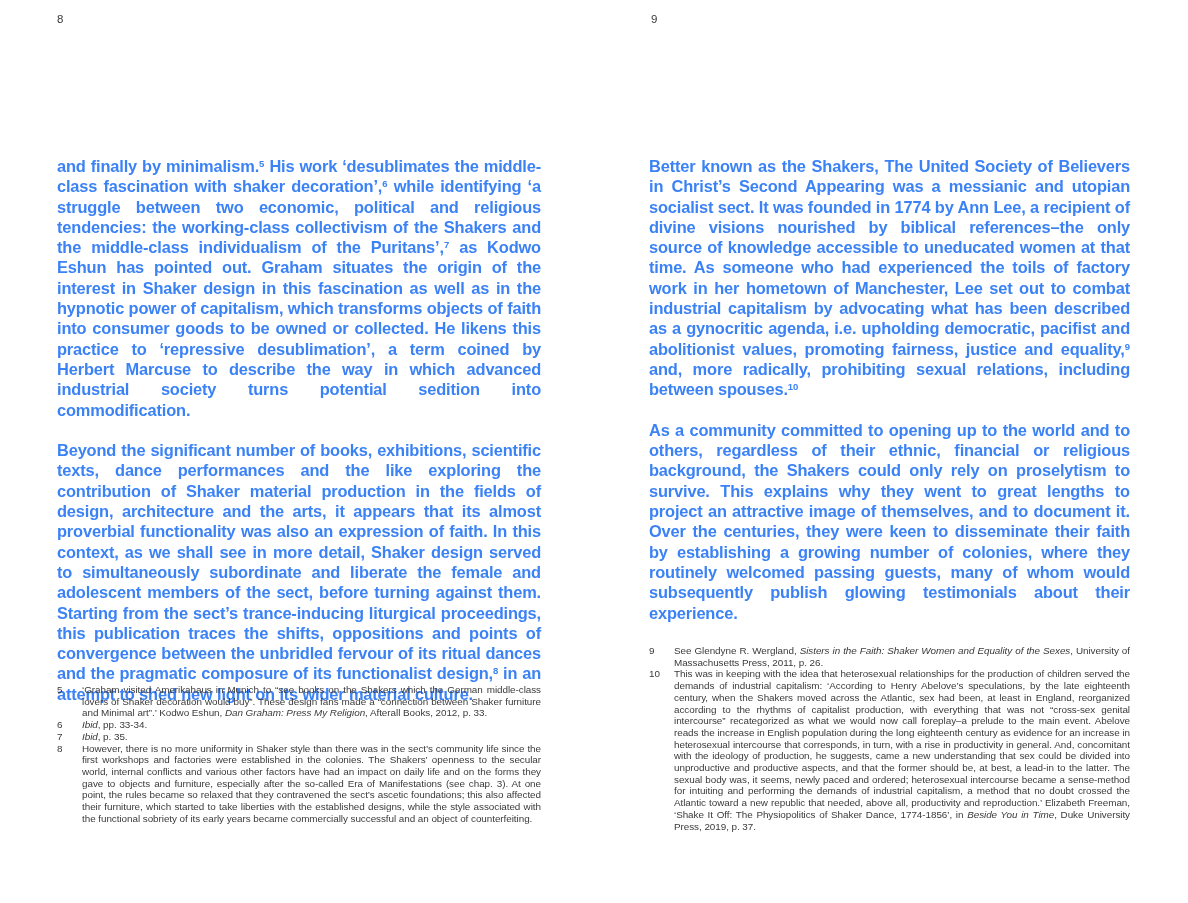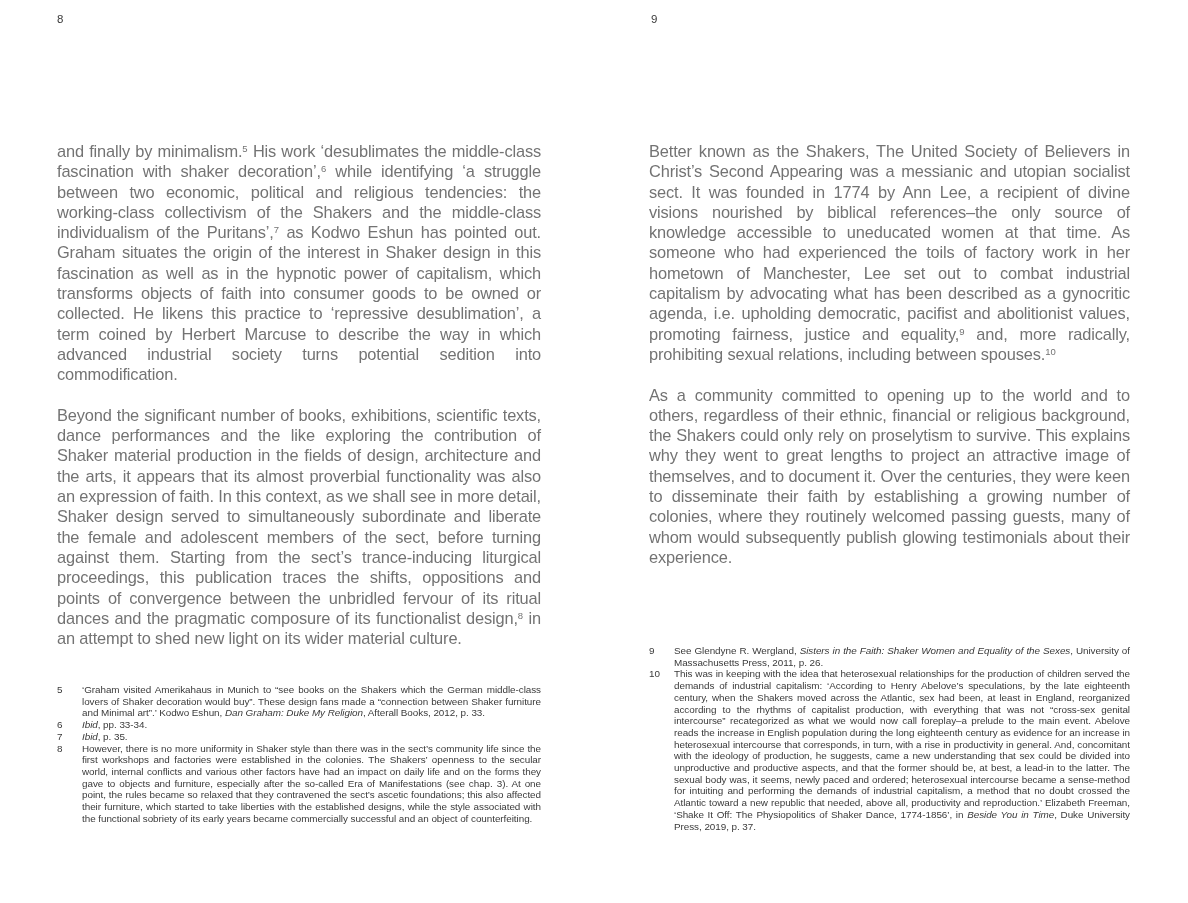--- a/index.html
+++ b/index.html
@@ -17,26 +17,27 @@
     top: 12px;
     font-size: 11.5px;
     line-height: 14px;
     color: #3a3a3a;
   }
   #pn-left  { left: 57px; }
   #pn-right { left: 651px; }
 
   .bodycol {
     position: absolute;
-    top: 141px;
+    top: 156px;
     font-size: 16.4px;
     line-height: 20.3px;
     letter-spacing: -0.15px;
     text-align: justify;
-    color: #737373;
+    color: #3b82f6;
+    font-weight: bold;
   }
   #body-left  { left: 57px;  width: 484px; }
   #body-right { left: 649px; width: 481px; }
 
   .para { margin: 0 0 20.3px 0; }
   .para:last-child { margin-bottom: 12px; }
 
   sup {
     font-size: 9.5px;
     line-height: 0;
@@ -66,21 +67,21 @@
 
   <div class="page">
     <div class="pagenum" id="pn-left">8</div>
     <div class="bodycol" id="body-left">
         <p class="para">and finally by minimalism.<sup>5</sup> His work ‘desublimates the middle-class fascination with shaker decoration’,<sup>6</sup> while identifying ‘a struggle between two economic, political and religious tendencies: the working-class collectivism of the Shakers and the middle-class individualism of the Puritans’,<sup>7</sup> as Kodwo Eshun has pointed out. Graham situates the origin of the interest in Shaker design in this fascination as well as in the hypnotic power of capitalism, which transforms objects of faith into consumer goods to be owned or collected. He likens this practice to ‘repressive desublimation’, a term coined by Herbert Marcuse to describe the way in which advanced industrial society turns potential sedition into commodification.</p>
         <p class="para">Beyond the significant number of books, exhibitions, scientific texts, dance performances and the like exploring the contribution of Shaker material production in the fields of design, architecture and the arts, it appears that its almost proverbial functionality was also an expression of faith. In this context, as we shall see in more detail, Shaker design served to simultaneously subordinate and liberate the female and adolescent members of the sect, before turning against them. Starting from the sect’s trance-inducing liturgical proceedings, this publication traces the shifts, oppositions and points of convergence between the unbridled fervour of its ritual dances and the pragmatic composure of its functionalist design,<sup>8</sup> in an attempt to shed new light on its wider material culture.</p>
       </div>
     <div class="fncol" id="fn-left">
         <div class="fnrow">
           <div class="fnnum">5</div>
-          <div class="fntext">‘Graham visited Amerikahaus in Munich to “see books on the Shakers which the German middle-class lovers of Shaker decoration would buy”. These design fans made a “connection between Shaker furniture and Minimal art”.’ Kodwo Eshun, <i>Dan Graham: Duke My Religion</i>, Afterall Books, 2012, p. 33.</div>
+          <div class="fntext">‘Graham visited Amerikahaus in Munich to “see books on the Shakers which the German middle-class lovers of Shaker decoration would buy”. These design fans made a “connection between Shaker furniture and Minimal art”.’ Kodwo Eshun, <i>Dan Graham: Press My Religion</i>, Afterall Books, 2012, p. 33.</div>
         </div>
         <div class="fnrow">
           <div class="fnnum">6</div>
           <div class="fntext"><i>Ibid</i>, pp. 33-34.</div>
         </div>
         <div class="fnrow">
           <div class="fnnum">7</div>
           <div class="fntext"><i>Ibid</i>, p. 35.</div>
         </div>
         <div class="fnrow">

